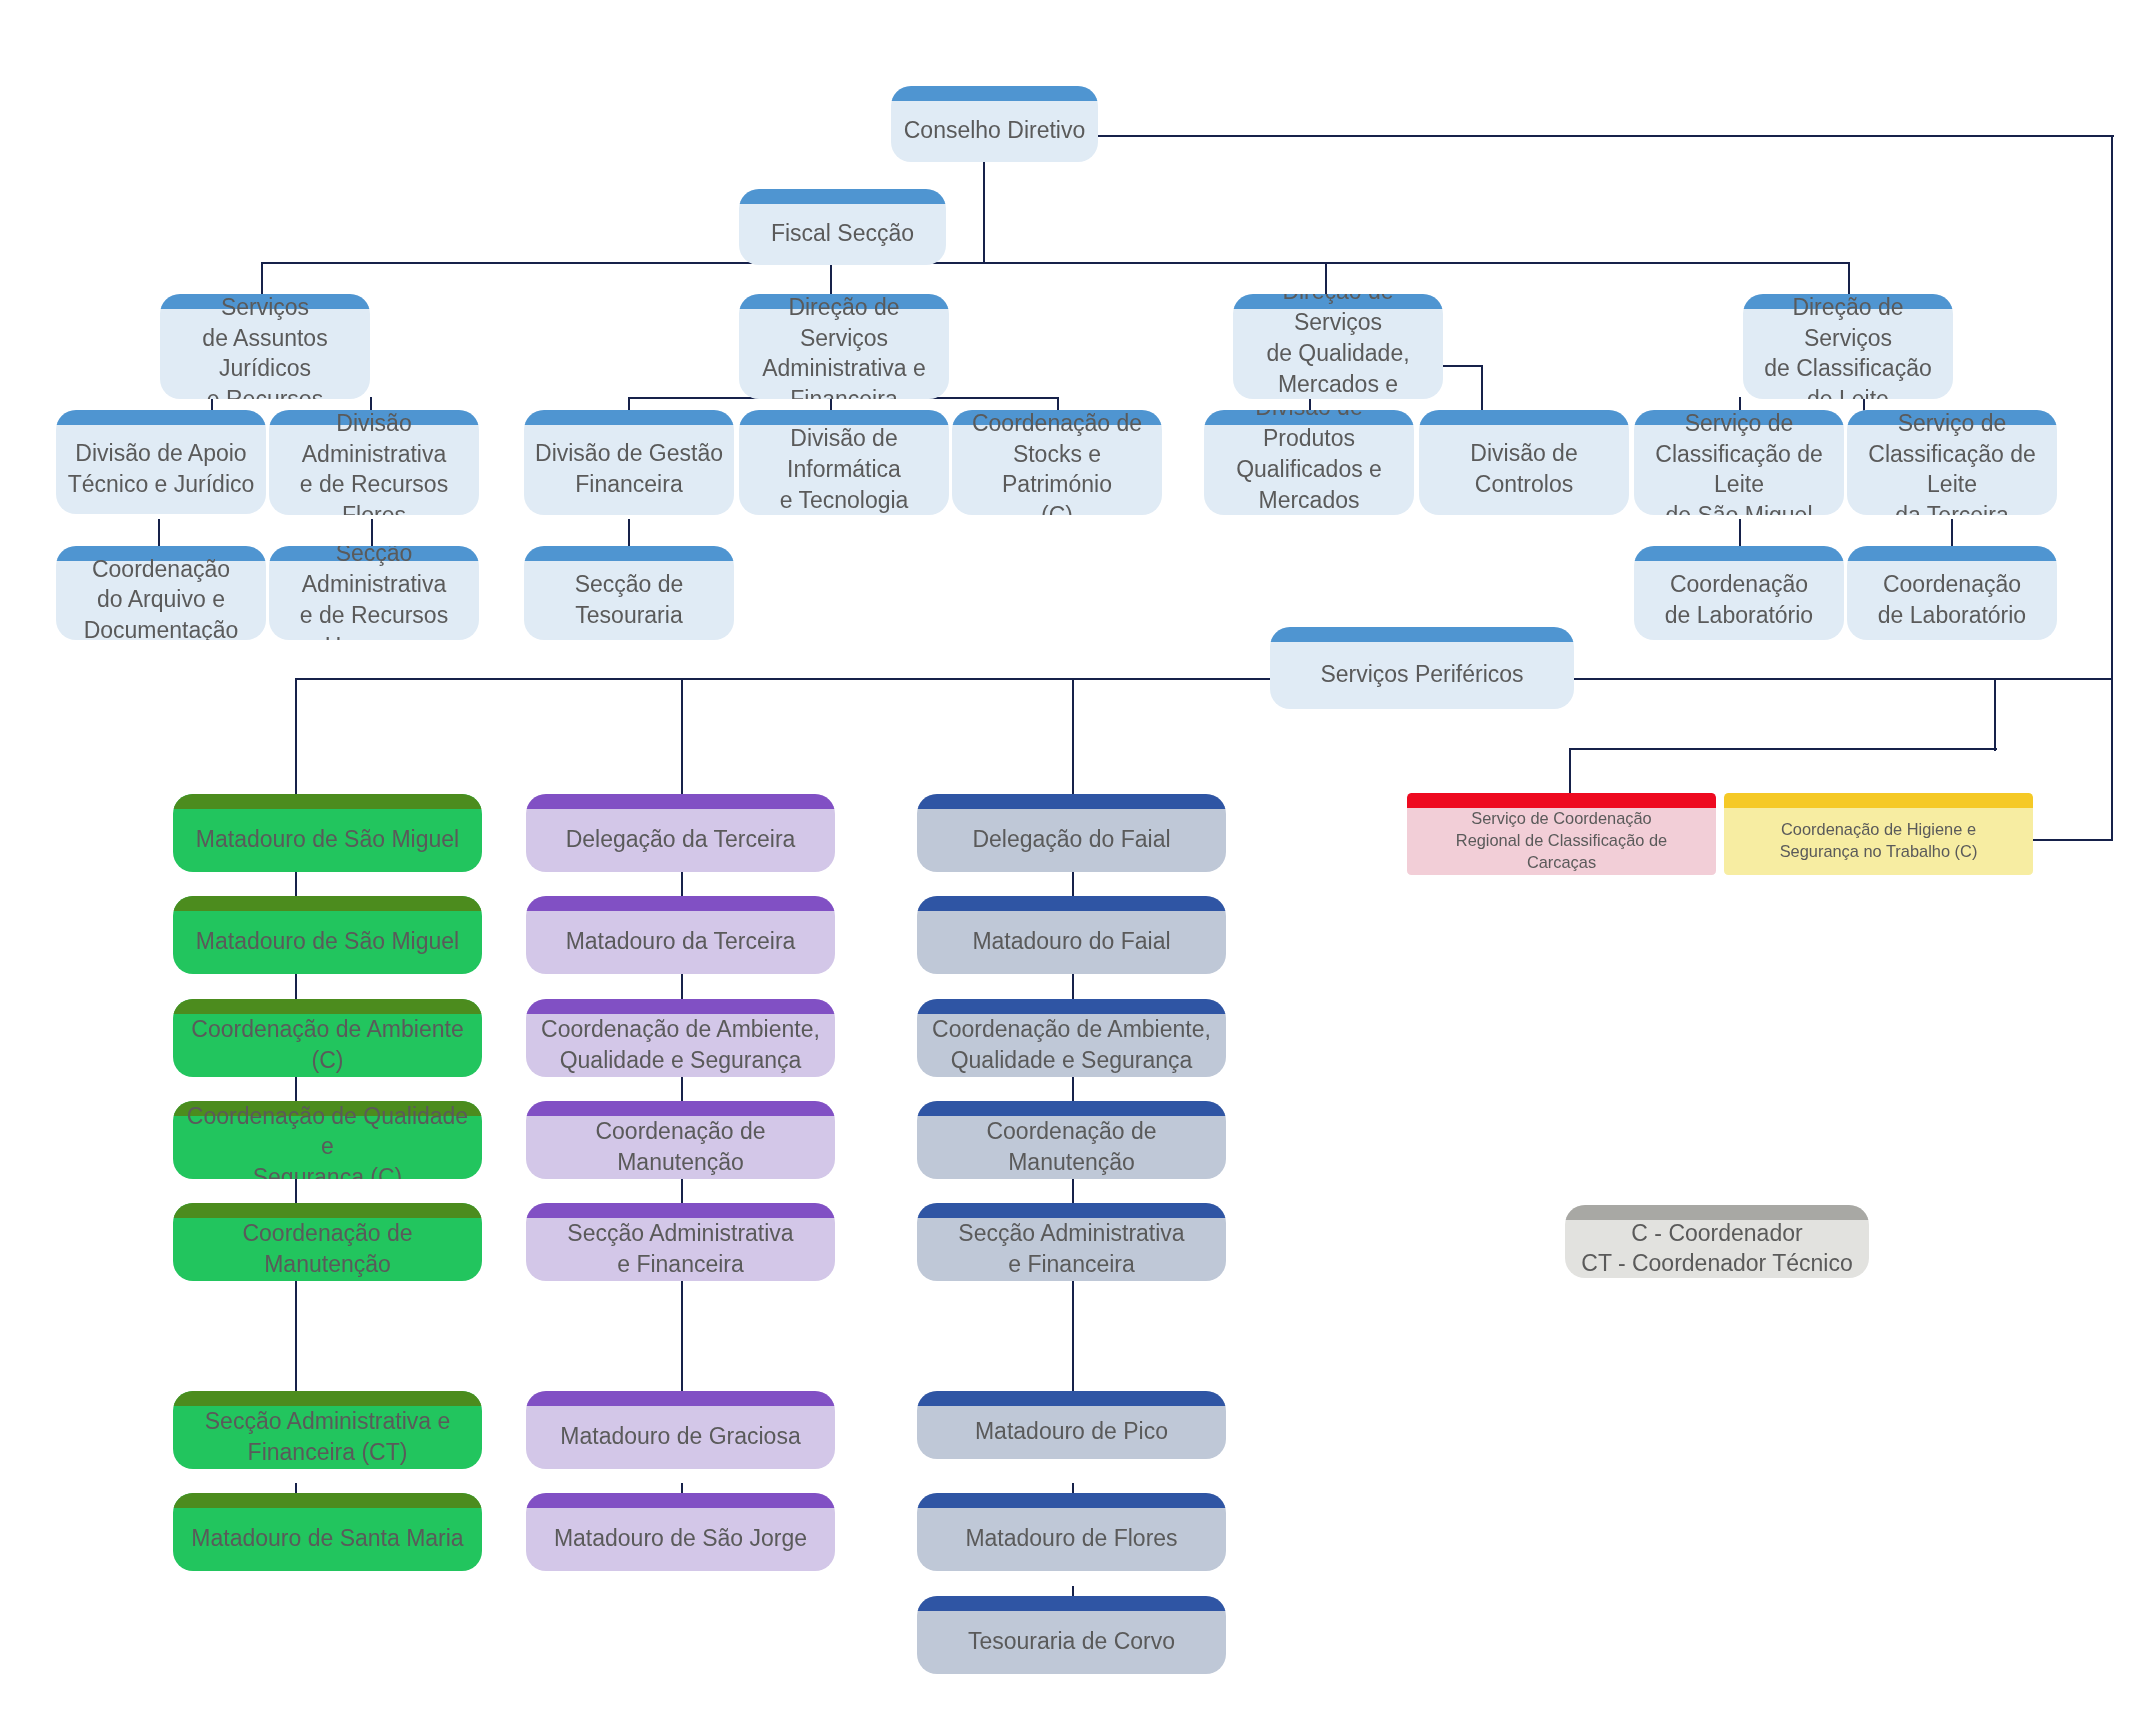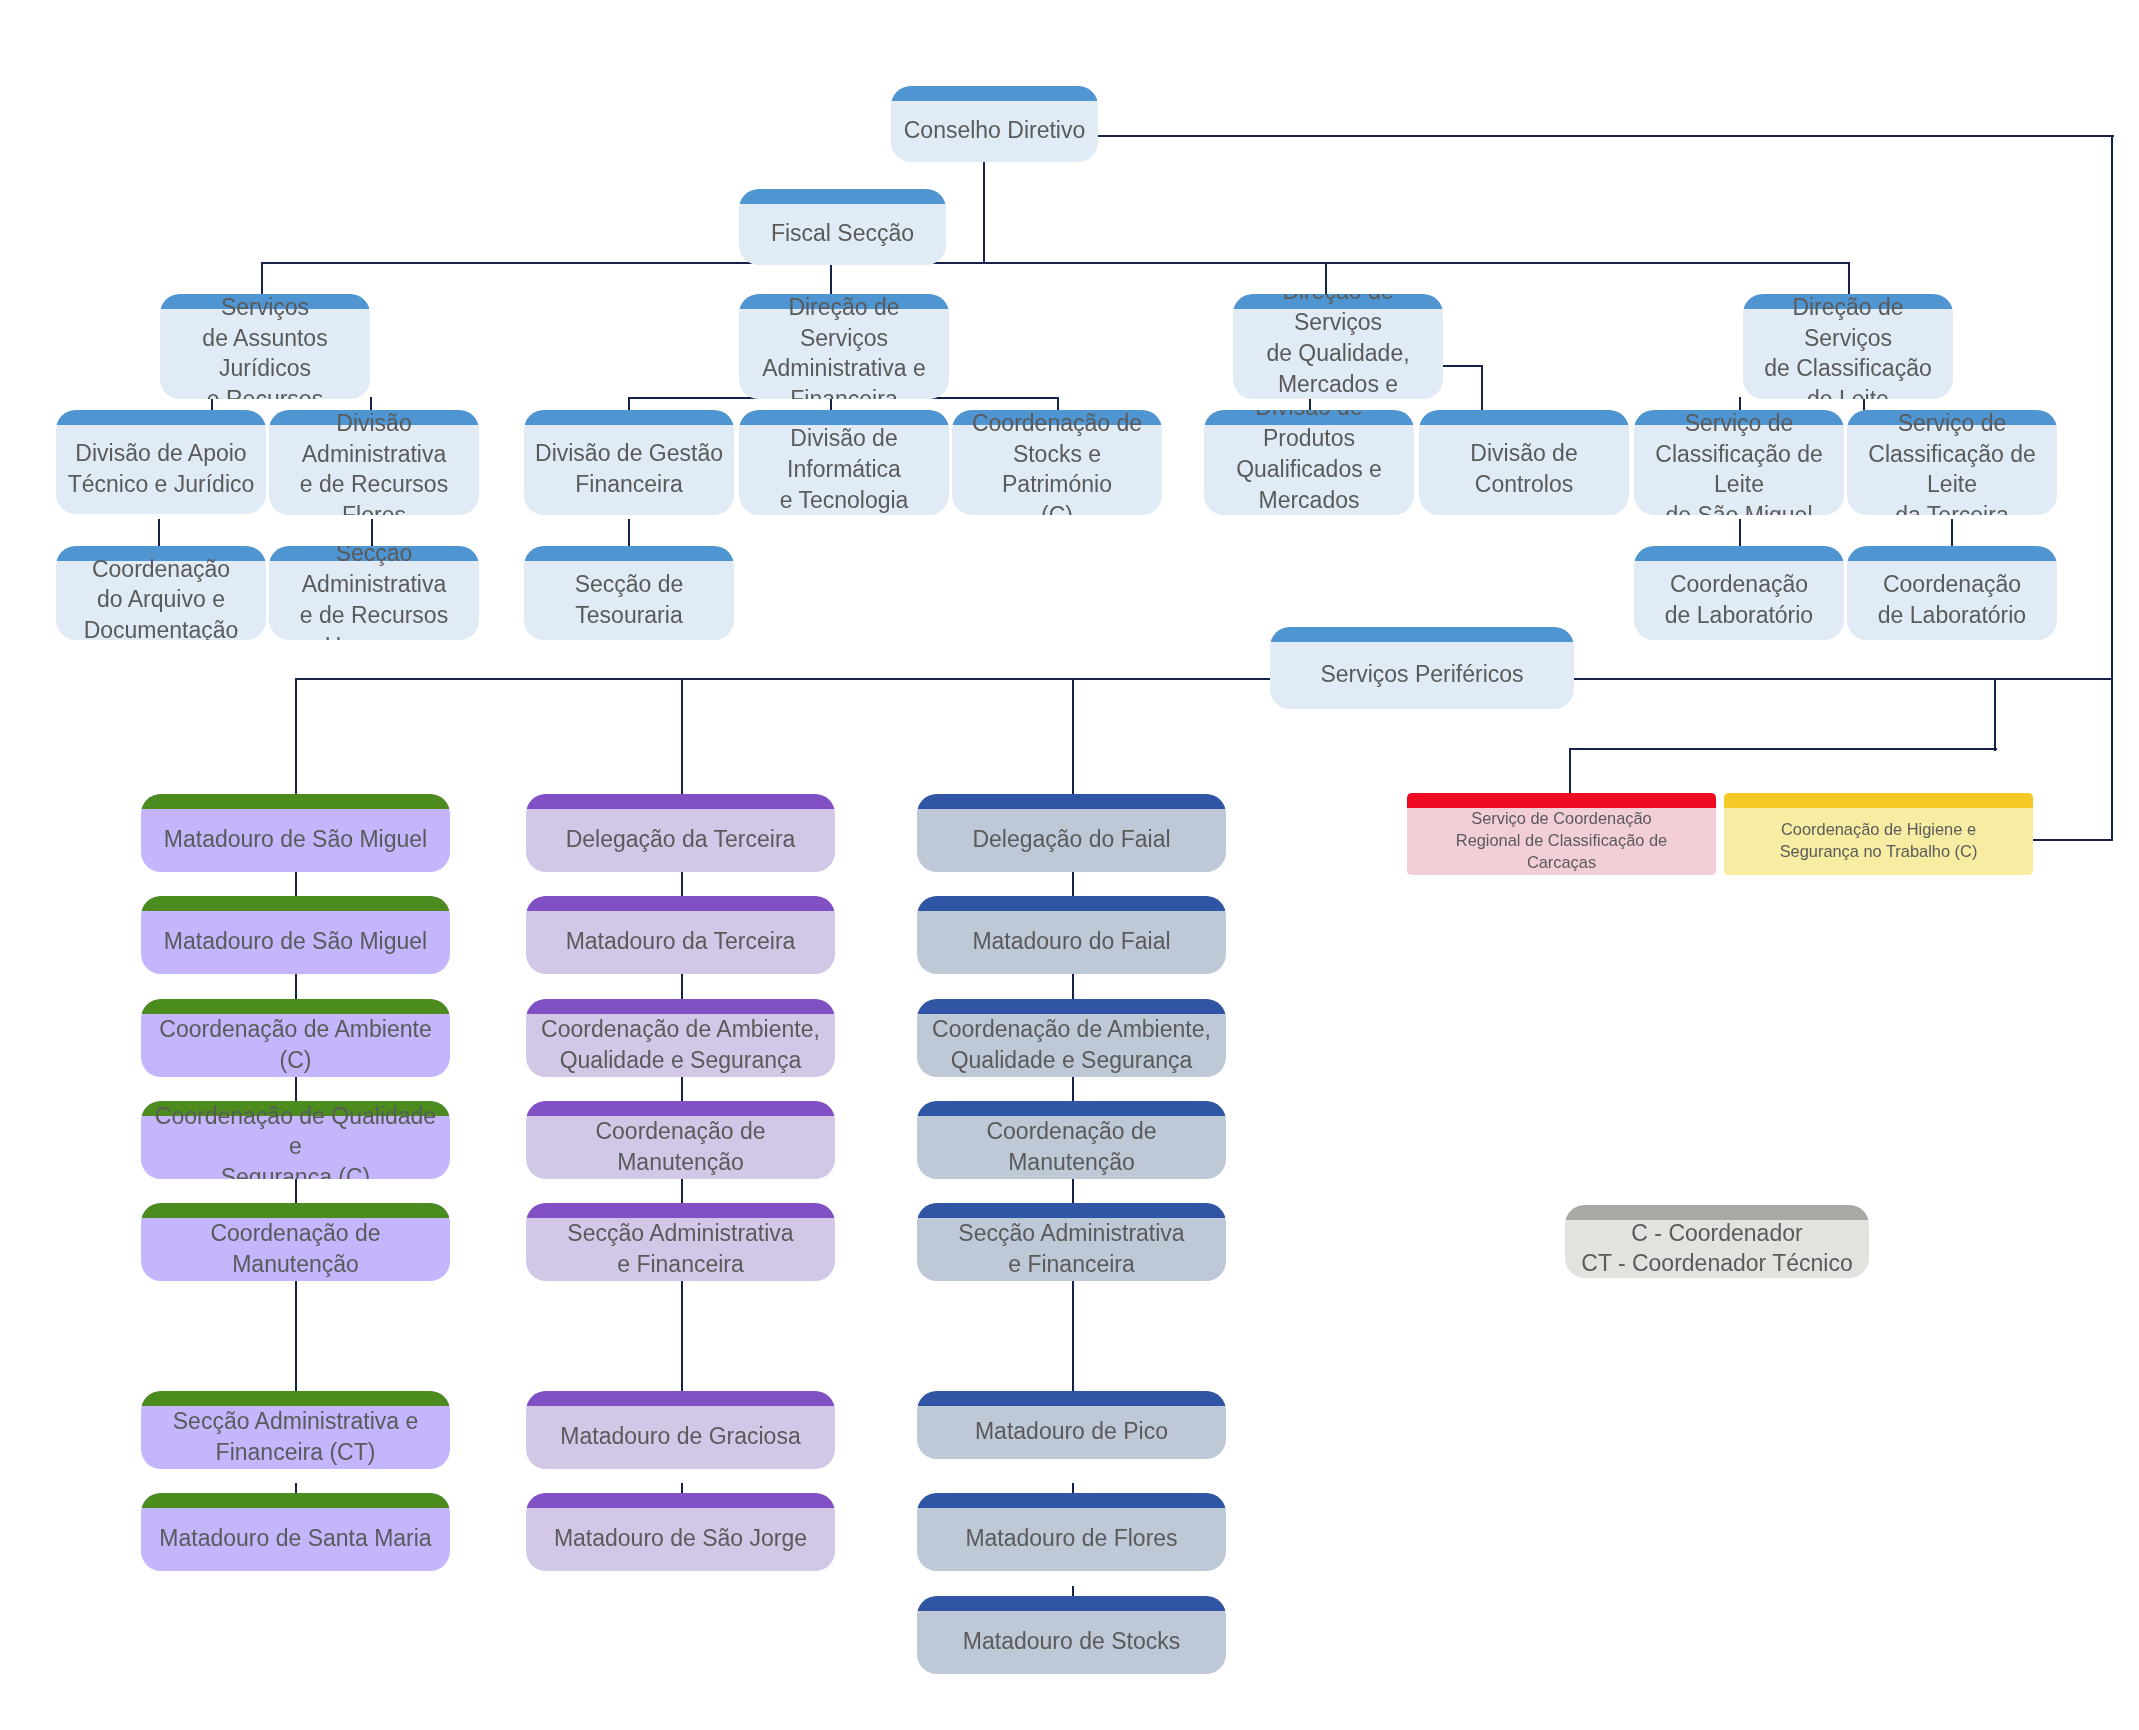--- a/index.html
+++ b/index.html
@@ -35,21 +35,21 @@
   .node .txt{
     position:relative;
     z-index:2;
     padding:16px 7.3px 2.4px 7.3px;
     width:100%;
     white-space:pre-line;
   }
   
   .p-blue       { background:#e0ebf5; }
   .p-blue  .bar { background:#4f95d1; }
-  .p-green      { background:#c4b5fd; }
+  .p-green      { background:#22c55e;margin-left:32px; }
   .p-green .bar { background:#4c8c1e; }
   .p-purple     { background:#d3c7e8; }
   .p-purple .bar{ background:#8150c4; }
   .p-slate      { background:#bfc8d7; }
   .p-slate .bar { background:#2f55a4; }
   .p-red        { background:#f2ced7; }
   .p-red   .bar { background:#ee0a20; }
   .p-yellow     { background:#f7eda2; }
   .p-yellow.bar,
   .p-yellow .bar{ background:#f5c926; }
@@ -374,21 +374,21 @@
   <div class="node p-slate fs28" style="left:917px;top:1391px;width:309px;height:68px;">
     <div class="bar"></div>
     <div class="txt">Matadouro de Pico</div>
   </div>
   <div class="node p-slate fs28" style="left:917px;top:1493px;width:309px;height:78px;">
     <div class="bar"></div>
     <div class="txt">Matadouro de Flores</div>
   </div>
   <div class="node p-slate fs28" style="left:917px;top:1596px;width:309px;height:78px;">
     <div class="bar"></div>
-    <div class="txt">Matadouro de Stocks</div>
+    <div class="txt">Tesouraria de Corvo</div>
   </div>
 
   <div class="node p-grey fs28" style="left:1565px;top:1205px;width:304px;height:73px;">
     <div class="bar"></div>
     <div class="txt">C - Coordenador
 CT - Coordenador Técnico</div>
   </div>
 
 </div>
 

